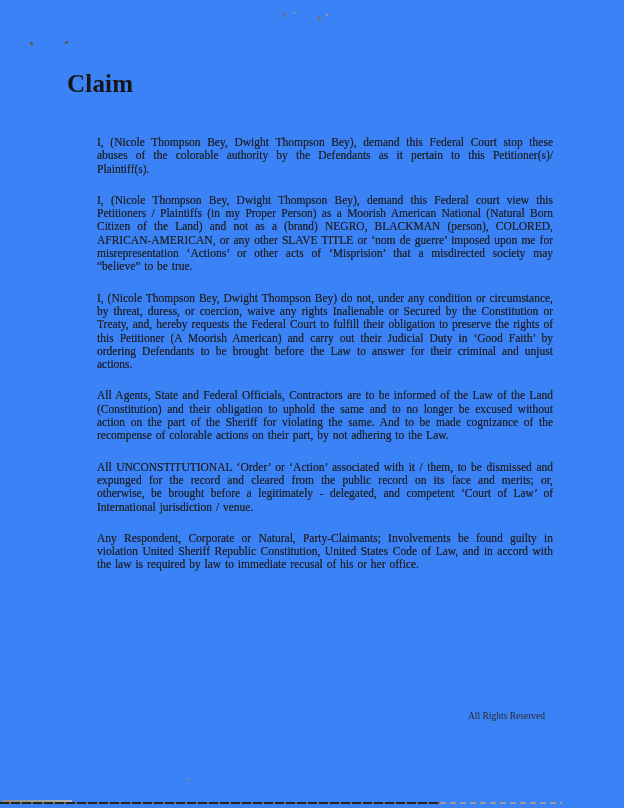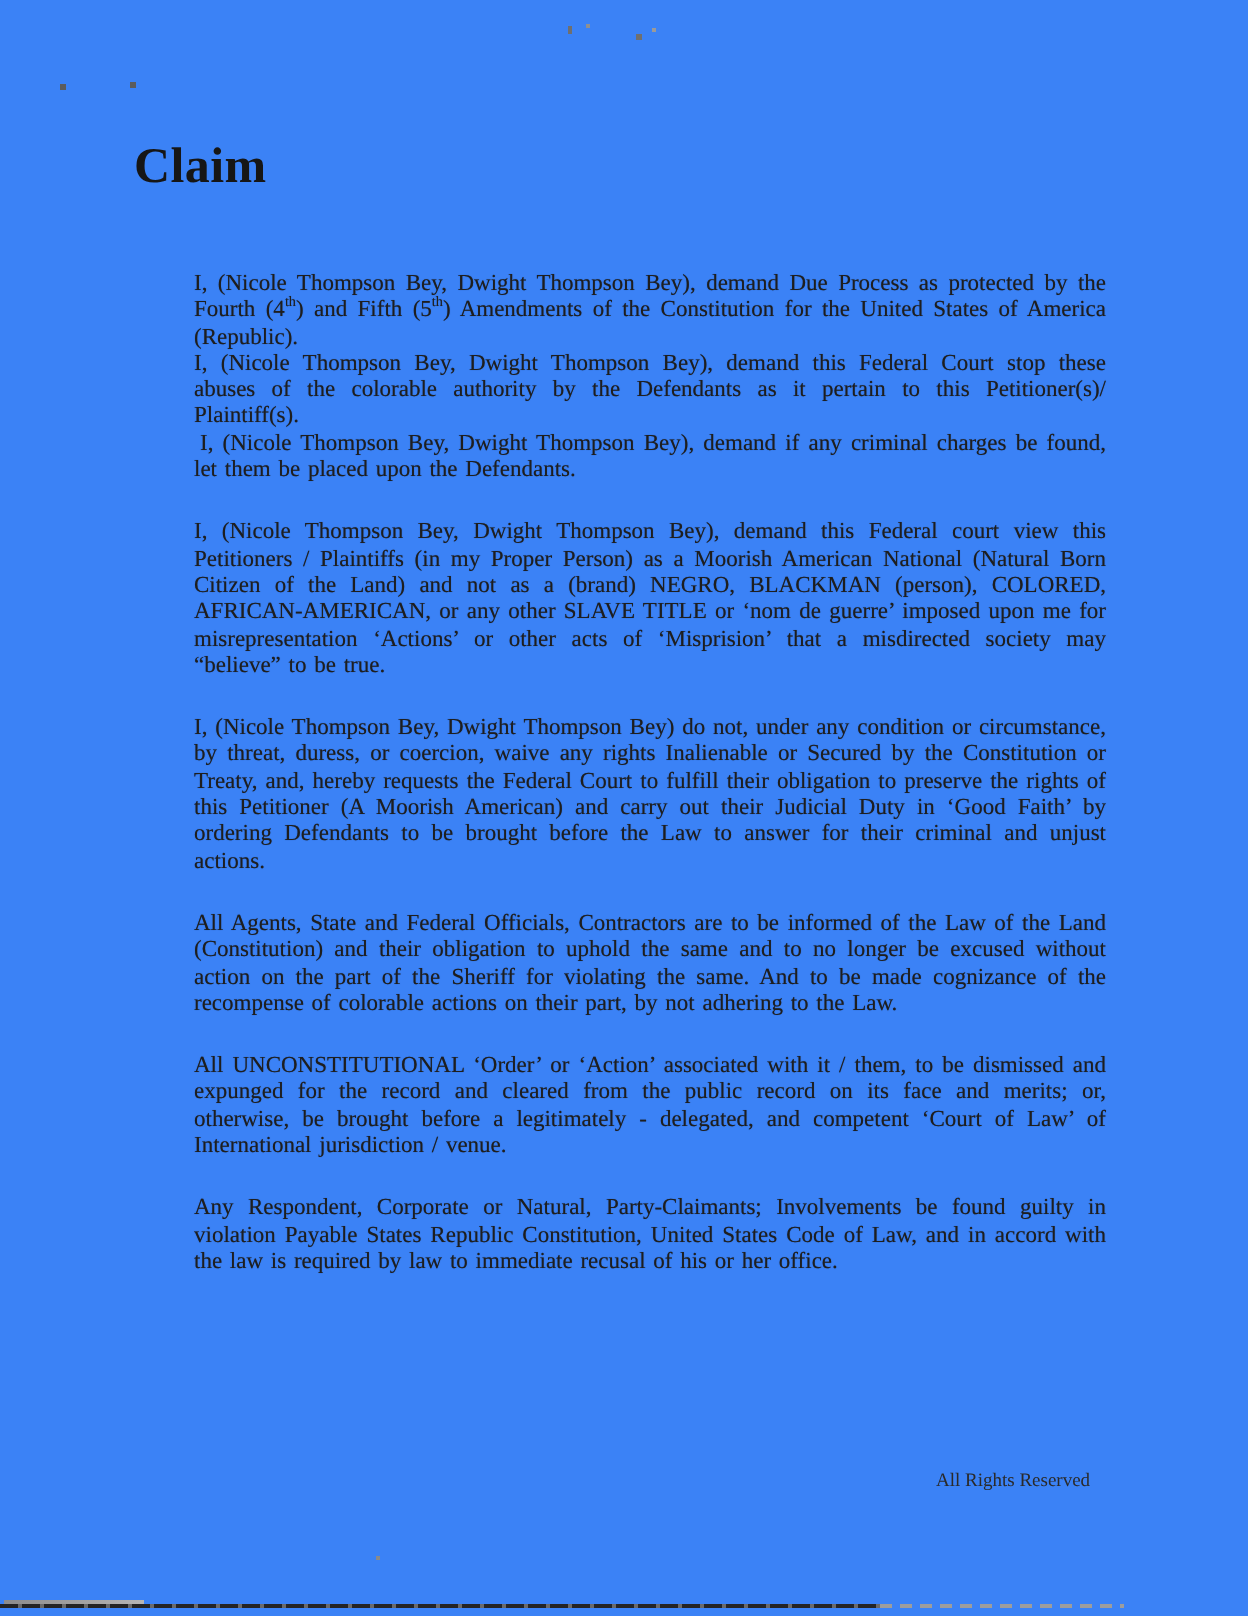--- a/index.html
+++ b/index.html
@@ -54,21 +54,21 @@
   .para-group p { margin: 0; }
   .para-group p.lead-space { text-indent: 3px; }
   sup {
     font-size: 0.62em;
     vertical-align: super;
     line-height: 0;
   }
   .footer-note {
     position: absolute;
     left: 468px;
-    top: 736px;
+    top: 711px;
     font-size: 9.5px;
     color: #2a2a2a;
   }
   
   .speck { position: absolute; background: #6f6f6f; }
   .speck-a { left: 284px; top: 13px; width: 2px; height: 4px; }
   .speck-b { left: 293px; top: 12px; width: 2px; height: 2px; background: #909090; }
   .speck-c { left: 318px; top: 17px; width: 3px; height: 3px; }
   .speck-d { left: 326px; top: 14px; width: 2px; height: 2px; background: #9a9a9a; }
   .speck-e { left: 30px;  top: 42px; width: 3px; height: 3px; background: #5c5c5c; }
@@ -91,43 +91,41 @@
 <body>
 
 <div class="page">
 
   <h1 class="title">Claim</h1>
 
 
   <div class="body-block">
 
     <div class="para-group">
-      <p>I, (Nicole Thompson Bey, Dwight Thompson Bey), demand Due Process as protected by the Fourth (4<sup>th</sup>) and Fifth (5<sup>th</sup>) Amendments of the Constitution for the United States of America (Republic).</p>
       <p>I, (Nicole Thompson Bey, Dwight Thompson Bey), demand this Federal Court stop these abuses of the colorable authority by the Defendants as it pertain to this Petitioner(s)/ Plaintiff(s).</p>
-      <p class="lead-space">I, (Nicole Thompson Bey, Dwight Thompson Bey), demand if any criminal charges be found, let them be placed upon the Defendants.</p>
     </div>
 
     <div class="para-group">
       <p>I, (Nicole Thompson Bey, Dwight Thompson Bey), demand this Federal court view this Petitioners / Plaintiffs (in my Proper Person) as a Moorish American National (Natural Born Citizen of the Land) and not as a (brand) NEGRO, BLACKMAN (person), COLORED, AFRICAN-AMERICAN, or any other SLAVE TITLE or ‘nom de guerre’ imposed upon me for misrepresentation ‘Actions’ or other acts of ‘Misprision’ that a misdirected society may “believe” to be true.</p>
     </div>
 
     <div class="para-group">
       <p>I, (Nicole Thompson Bey, Dwight Thompson Bey) do not, under any condition or circumstance, by threat, duress, or coercion, waive any rights Inalienable or Secured by the Constitution or Treaty, and, hereby requests the Federal Court to fulfill their obligation to preserve the rights of this Petitioner (A Moorish American) and carry out their Judicial Duty in ‘Good Faith’ by ordering Defendants to be brought before the Law to answer for their criminal and unjust actions.</p>
     </div>
 
     <div class="para-group">
       <p>All Agents, State and Federal Officials, Contractors are to be informed of the Law of the Land (Constitution) and their obligation to uphold the same and to no longer be excused without action on the part of the Sheriff for violating the same. And to be made cognizance of the recompense of colorable actions on their part, by not adhering to the Law.</p>
     </div>
 
     <div class="para-group">
       <p>All UNCONSTITUTIONAL ‘Order’ or ‘Action’ associated with it / them, to be dismissed and expunged for the record and cleared from the public record on its face and merits; or, otherwise, be brought before a legitimately - delegated, and competent ‘Court of Law’ of International jurisdiction / venue.</p>
     </div>
 
     <div class="para-group">
-      <p>Any Respondent, Corporate or Natural, Party-Claimants; Involvements be found guilty in violation Payable States Republic Constitution, United States Code of Law, and in accord with the law is required by law to immediate recusal of his or her office.</p>
+      <p>Any Respondent, Corporate or Natural, Party-Claimants; Involvements be found guilty in violation United Sheriff Republic Constitution, United States Code of Law, and in accord with the law is required by law to immediate recusal of his or her office.</p>
     </div>
 
 
   </div>
 
   <div class="footer-note">All Rights Reserved</div>
 
   <div class="speck speck-a"></div>
   <div class="speck speck-b"></div>
   <div class="speck speck-c"></div>

